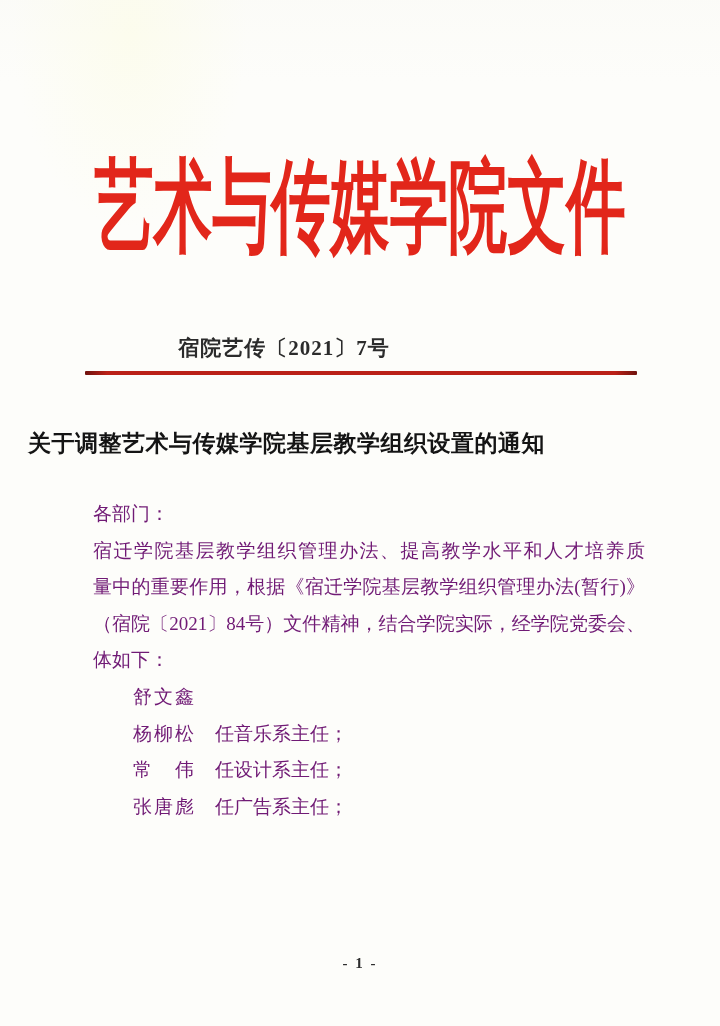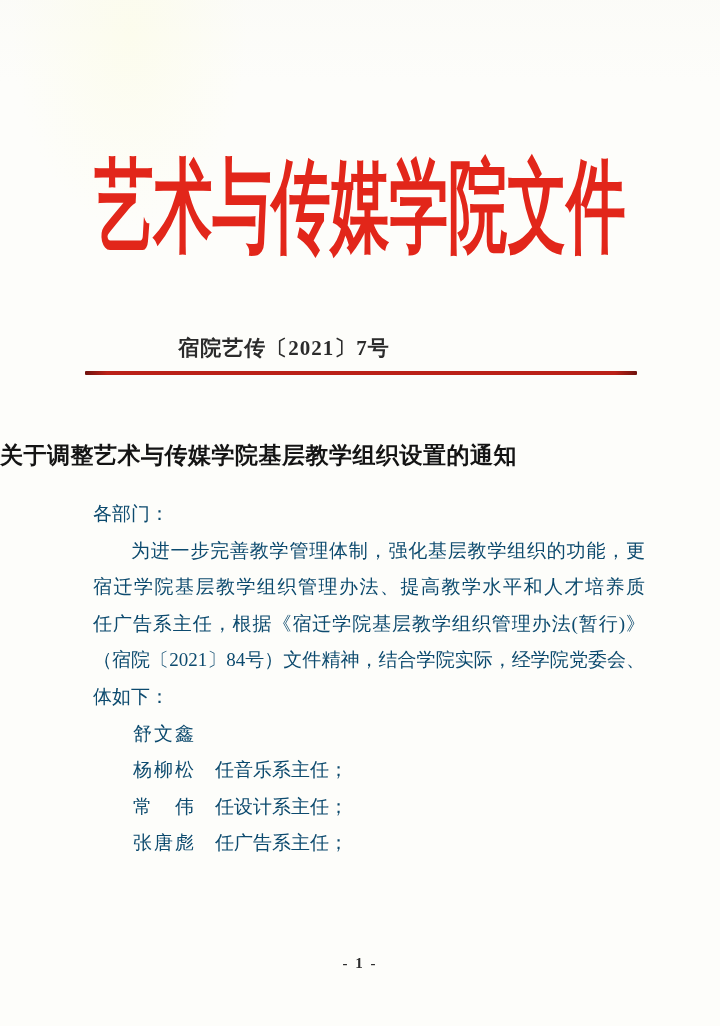--- a/index.html
+++ b/index.html
@@ -31,27 +31,28 @@
     position: absolute; top: 334px; left: 0; width: 568px;
     text-align: center;
     font-size: 21px; letter-spacing: 1px; color: #2b2b2b;
     font-weight: bold;
   }
   .red-rule {
     position: absolute; top: 371px; left: 85px;
     width: 552px; height: 4px; border-radius: 1px;
   }
   .notice-title {
-    position: absolute; top: 440px; left: 0; width: 573px;
+    position: absolute; top: 428px; left: 0; width: 573px;
+    text-align: center;
     font-size: 23px; font-weight: bold; color: #141414;
     letter-spacing: 0.5px; white-space: nowrap;
   }
   .body-text {
     position: absolute; top: 496px; left: 93px; width: 552px;
-    font-size: 19px; line-height: 36.6px; color: #0c4a6e;
+    font-size: 19px; line-height: 36.6px; color: #701a75;
   }
   .line { white-space: nowrap; }
   .line.fill {
     white-space: normal;
     text-align: justify;
     text-align-last: justify;
     text-justify: inter-character;
   }
   .line.indent { text-indent: 2em; }
   .appointments { margin-left: 40px; }
@@ -73,23 +74,22 @@
 <div class="masthead" style="color: rgb(226, 38, 26);">艺术与传媒学院文件</div>
 
 <div class="doc-number">宿院艺传〔2021〕7号</div>
 
 <div class="red-rule" style="background: linear-gradient(90deg, rgb(110, 18, 13), rgb(187, 33, 23) 4%, rgb(187, 33, 23) 96%, rgb(110, 18, 13));"></div>
 
 <div class="notice-title">关于调整艺术与传媒学院基层教学组织设置的通知</div>
 
 <div class="body-text">
   <div class="line">各部门：</div>
-  <div class="line fill indent">为进一步完善教学管理体制，强化基层教学组织的功能，更</div>
   <div class="line fill">宿迁学院基层教学组织管理办法、提高教学水平和人才培养质</div>
-  <div class="line fill">任广告系主任，根据《宿迁学院基层教学组织管理办法(暂行)》</div>
+  <div class="line fill">量中的重要作用，根据《宿迁学院基层教学组织管理办法(暂行)》</div>
   <div class="line fill">（宿院〔2021〕84号）文件精神，结合学院实际，经学院党委会、</div>
   <div class="line">体如下：</div>
 
   <div class="appointments">
     <div class="appt-row">
       <span class="appt-name">舒文鑫</span>
     </div>
     <div class="appt-row">
       <span class="appt-name">杨柳松</span>
       <span class="appt-role">任音乐系主任；</span>

